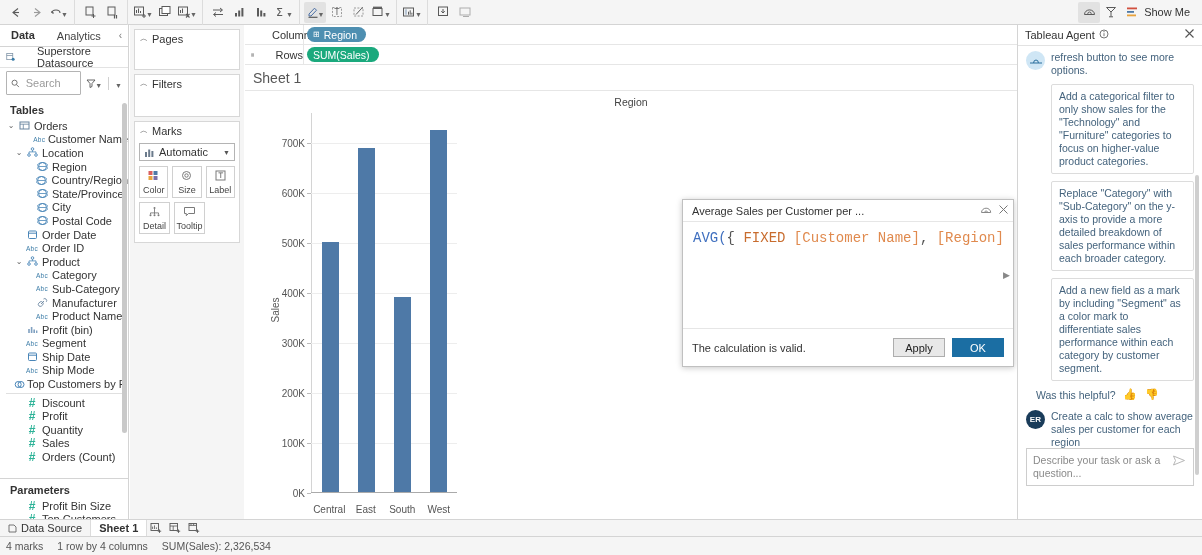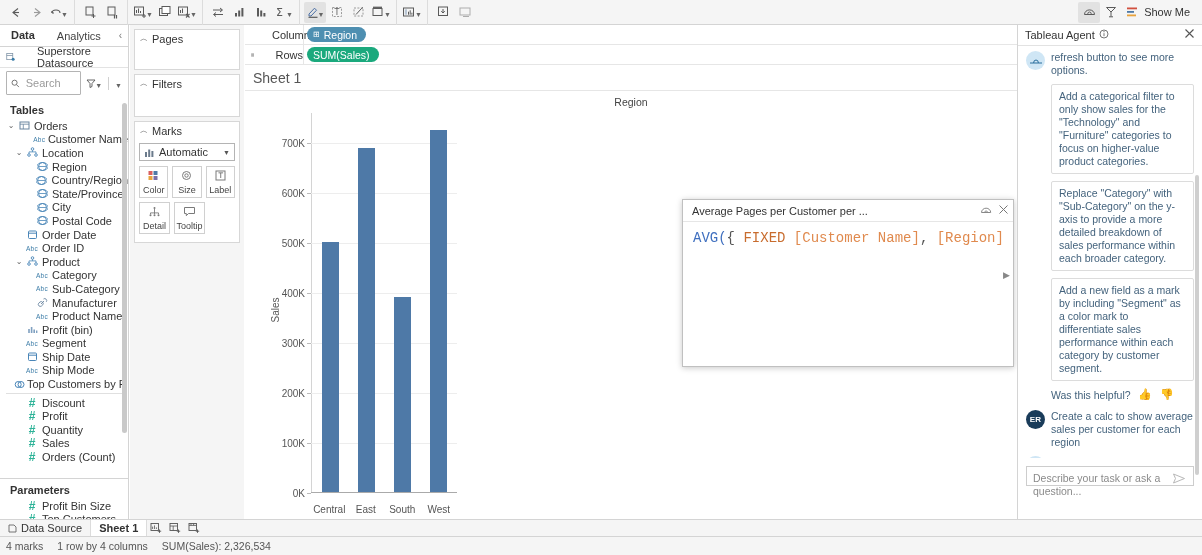--- a/index.html
+++ b/index.html
@@ -145,25 +145,25 @@
   .agent-x { margin-left:auto; color:#555; font-size:12px;}
   .agent-body { position:absolute; top:22px; bottom:72px; left:0; right:0; overflow:hidden; padding:4px 8px 0 8px;}
   .msg { display:flex; gap:6px; margin-bottom:7px; }
   .av { width:19px; height:19px; border-radius:50%; flex:0 0 19px;
         display:flex; align-items:center; justify-content:center; font-size:8px; color:#fff;}
   .av.bot { background:#cfe6f5; }
   .av.user { background:#1a3c5a; font-weight:bold; letter-spacing:.3px;}
   .mtext { font-size:10.5px; line-height:13px; color:#44637d; }
   .sugg { border:1px solid #dcdcdc; border-radius:2px; padding:5px 7px; margin:0 0 7px 25px;
           font-size:10.5px; line-height:13px; color:#44637d; }
-  .helpful { margin-left:25px; display:flex; align-items:center; gap:8px;
+  .helpful { margin-left:10px; display:flex; align-items:center; gap:8px;
              font-size:10.5px; color:#44637d; margin-bottom:9px;}
   .thumb { color:#55707f; font-size:11px;}
   .agent-scroll { position:absolute; right:3px; top:150px; width:4px; height:300px; background:#cfcfcf; border-radius:2px;}
-  .agent-input-wrap { position:absolute; left:8px; right:8px; bottom:44px; height:20px;
+  .agent-input-wrap { position:absolute; left:8px; right:8px; bottom:44px; height:38px;
                       border:1px solid #cdcdcd; display:flex; padding:5px 6px; background:#fff;}
   .agent-input { flex:1; font-size:10.5px; line-height:13px; color:#8a8a8a; }
   .send { width:17px; display:flex; align-items:flex-start; justify-content:center; color:#b8b8b8;}
 
   
   .tabbar { position:absolute; left:0; bottom:19px; width:1202px; height:17px;
             background:#f5f5f5; border-top:1px solid #d4d4d4; display:flex; align-items:center; }
   .tb-item { display:flex; align-items:center; gap:4px; padding:0 8px; height:17px; font-size:11px; color:#333;
              border-right:1px solid #dcdcdc;}
   .tb-item.active { background:#fff; font-weight:bold; }
@@ -807,39 +807,46 @@
       <div class="xlabels" id="xlabels">
           <div class="xlab">Central</div>
           <div class="xlab">East</div>
           <div class="xlab">South</div>
           <div class="xlab">West</div>
         </div>
     </div>
 
     <div class="calcdlg">
       <div class="calc-hdr">
-        <span class="calc-title">Average Pages per Customer per ...</span>
+        <span class="calc-title">Average Sales per Customer per ...</span>
         <span class="calc-hicons">
           <span>
             <svg width="13" height="12" viewBox="0 0 13 12">
                 <path d="M1.5 8.5 a4.6 4.3 0 0 1 9.2 0" fill="none" stroke="#888" stroke-width="1"></path>
                 <path d="M1.5 8.5 h9.2" stroke="#888" stroke-width="1"></path>
                 <path d="M4.4 8.5 a1.8 2.3 0 0 1 3.4 0" fill="none" stroke="#888" stroke-width=".9"></path>
               </svg>
           </span>
           <span>
             <svg width="11" height="11" viewBox="0 0 11 11">
                 <path d="M1.5 1.5 L9.5 9.5 M9.5 1.5 L1.5 9.5" stroke="#777" stroke-width="1"></path>
               </svg>
           </span>
         </span>
       </div>
       <div class="calc-body">
         <div class="calc-formula" id="calc-formula"><span class="tk-fn">AVG(</span><span class="tk-pl">{ </span><span class="tk-kw">FIXED </span><span class="tk-fld">[Customer Name]</span><span class="tk-pl">, </span><span class="tk-fld">[Region]</span><span class="tk-pl"> : </span><span class="tk-fn">SUM(</span><span class="tk-fld">[Sales]</span></div>
         <span class="calc-arrow">▶</span>
+      </div>
+      <div class="calc-ftr">
+        <span class="calc-valid">The calculation is valid.</span>
+        <span class="calc-btns">
+          <span class="btn">Apply</span>
+          <span class="btn primary">OK</span>
+        </span>
       </div>
     </div>
   </div>
 
   <div class="agent">
     <div class="agent-hdr">
       <span>Tableau Agent</span>
       <span>
         <svg width="10" height="10" viewBox="0 0 10 10">
             <circle cx="5" cy="5" r="4" fill="none" stroke="#666" stroke-width=".9"></circle>

